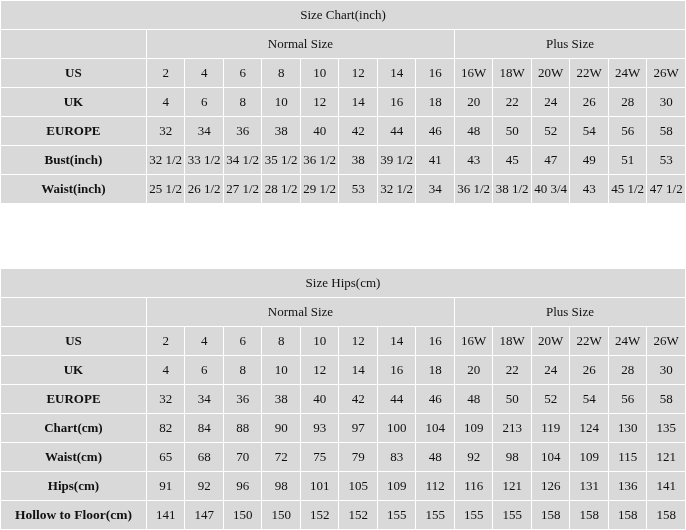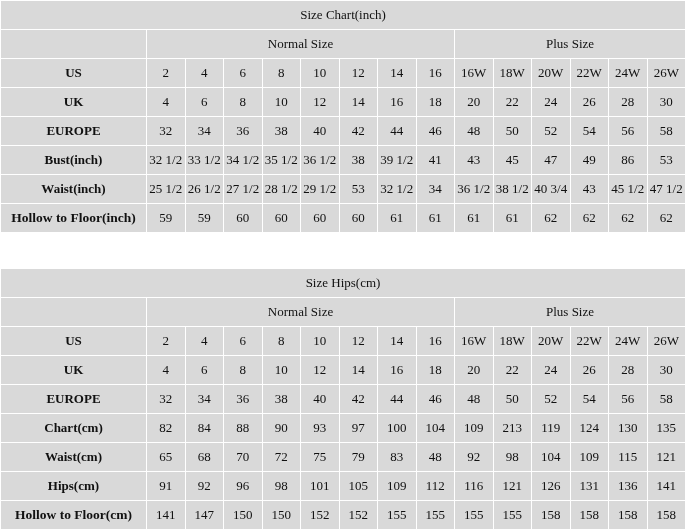--- a/index.html
+++ b/index.html
@@ -14,20 +14,21 @@
     color: #111111;
     overflow: hidden;
   }
   .page {
     width: 686px;
     height: 530px;
     box-sizing: border-box;
     display: flex;
     flex-direction: column;
     justify-content: space-between;
+    align-items: flex-end;
   }
   table.size-chart {
     border-collapse: collapse;
     width: 686px;
     table-layout: fixed;
     background: #d9d9d9;
   }
   table.size-chart td {
     border: 1px solid #ffffff;
     text-align: center;
@@ -148,21 +149,21 @@
         <td class="data-cell small">34 1/2</td>
         <td class="data-cell small">35 1/2</td>
         <td class="data-cell small">36 1/2</td>
         <td class="data-cell small">38</td>
         <td class="data-cell small">39 1/2</td>
         <td class="data-cell small">41</td>
         <td class="data-cell small">43</td>
         <td class="data-cell small">45</td>
         <td class="data-cell small">47</td>
         <td class="data-cell small">49</td>
-        <td class="data-cell small">86</td>
+        <td class="data-cell small">51</td>
         <td class="data-cell small">53</td>
       </tr>
 
       <tr>
         <td class="row-label">Waist(inch)</td>
         <td class="data-cell small">25 1/2</td>
         <td class="data-cell small">26 1/2</td>
         <td class="data-cell small">27 1/2</td>
         <td class="data-cell small">28 1/2</td>
         <td class="data-cell small">29 1/2</td>
@@ -171,37 +172,20 @@
         <td class="data-cell small">34</td>
         <td class="data-cell small">36 1/2</td>
         <td class="data-cell small">38 1/2</td>
         <td class="data-cell small">40 3/4</td>
         <td class="data-cell small">43</td>
         <td class="data-cell small">45 1/2</td>
         <td class="data-cell small">47 1/2</td>
       </tr>
 
 
-      <tr>
-        <td class="row-label wide-label">Hollow to Floor(inch)</td>
-        <td class="data-cell">59</td>
-        <td class="data-cell">59</td>
-        <td class="data-cell">60</td>
-        <td class="data-cell">60</td>
-        <td class="data-cell">60</td>
-        <td class="data-cell">60</td>
-        <td class="data-cell">61</td>
-        <td class="data-cell">61</td>
-        <td class="data-cell">61</td>
-        <td class="data-cell">61</td>
-        <td class="data-cell">62</td>
-        <td class="data-cell">62</td>
-        <td class="data-cell">62</td>
-        <td class="data-cell">62</td>
-      </tr>
     </tbody>
   </table>
 
   <div class="spacer"></div>
 
   <table class="size-chart">
     <colgroup>
       <col style="width:146px">
       <col span="14" style="width:38.5px">
     </colgroup>

